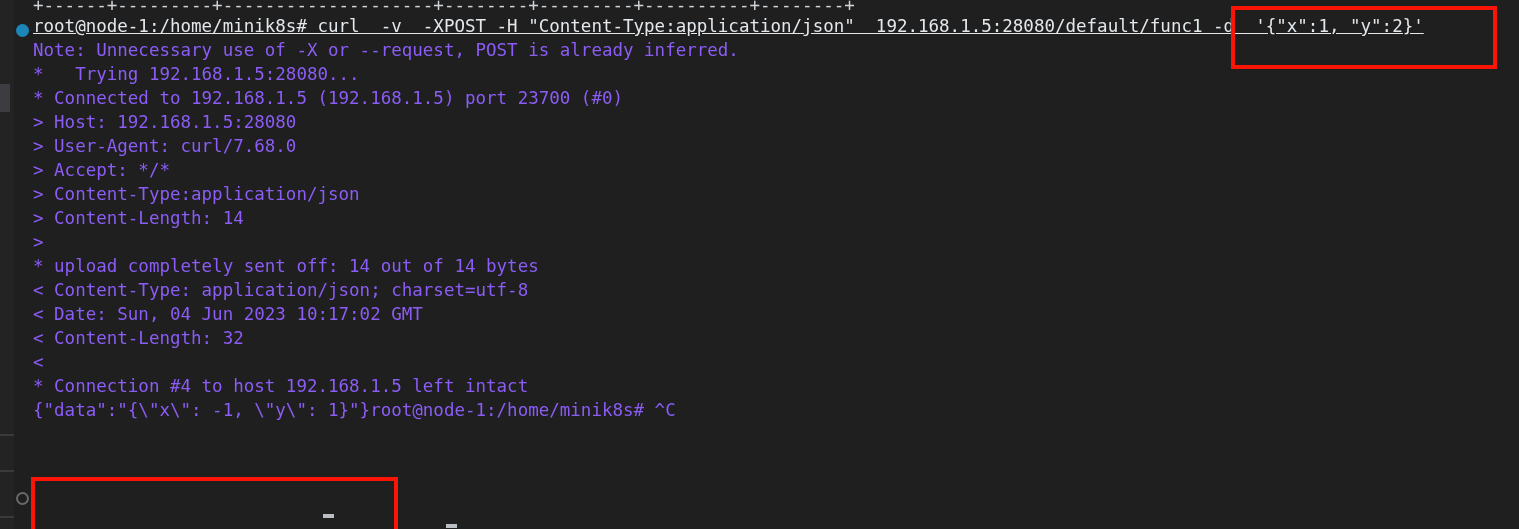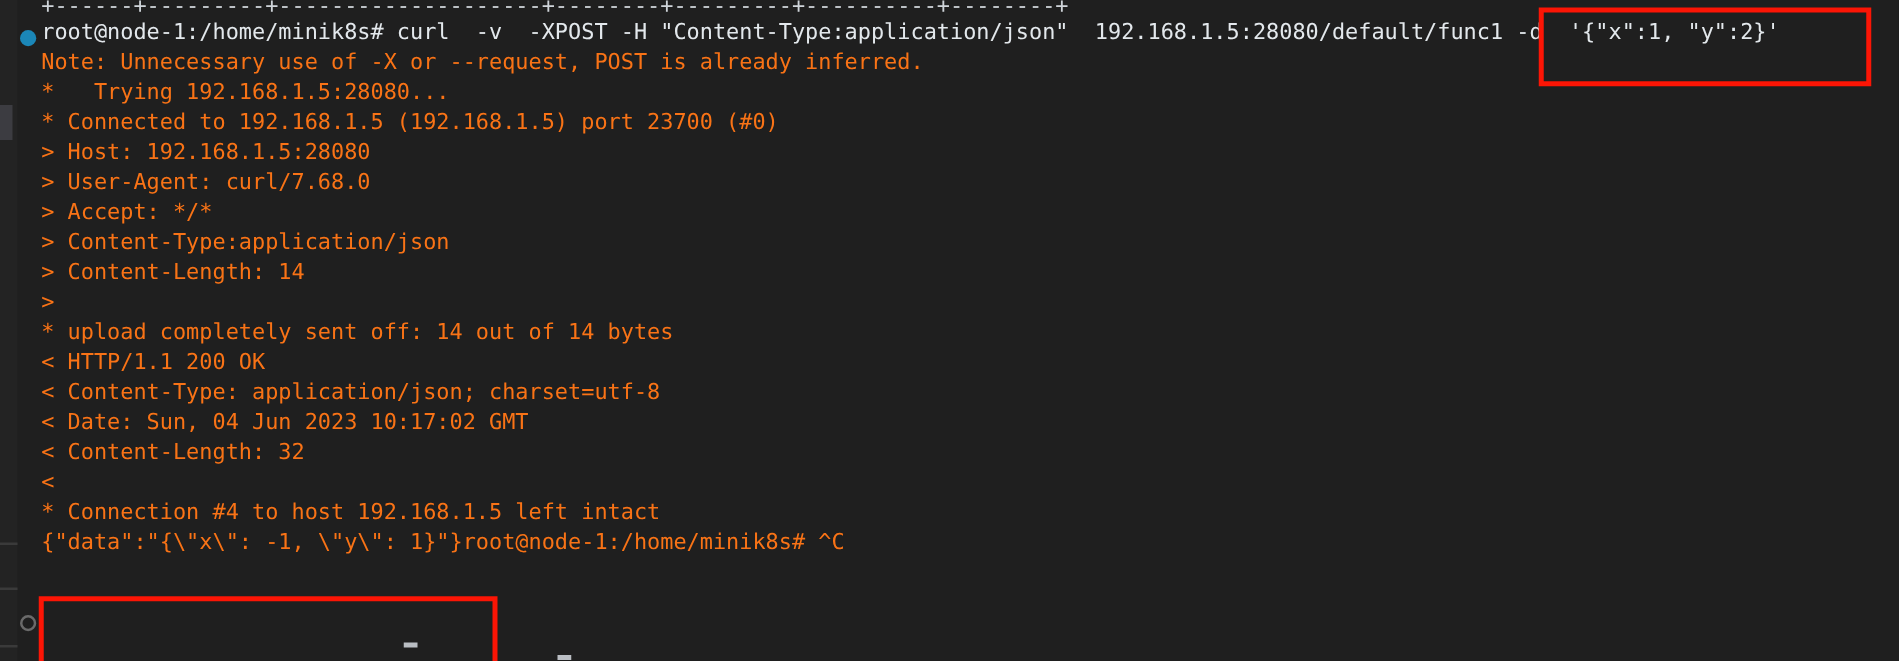--- a/index.html
+++ b/index.html
@@ -59,32 +59,32 @@
     position: absolute;
     left: 33px;
     top: 0;
     width: 1486px;
     height: 529px;
   }
   .line {
     height: 24px;
     line-height: 24px;
     font-size: 17.5px;
-    color: #f97316;
+    color: #8b5cf6;
     white-space: pre;
     letter-spacing: 0px;
   }
   .line.border-row {
     color: #cfd4d9;
     height: 14px;
     line-height: 11px;
     font-size: 17.5px;
     overflow: hidden;
   }
-  .c-prompt { color: #e3e8ec; }
+  .c-prompt { color: #e3e8ec; text-decoration: underline; }
 
   
   .cursor {
     position: absolute;
     background: #d6dbe0;
     opacity: .85;
   }
 
   
   .redbox {
@@ -115,21 +115,20 @@
     <div class="line">Note: Unnecessary use of -X or --request, POST is already inferred.</div>
     <div class="line">*   Trying 192.168.1.5:28080...</div>
     <div class="line">* Connected to 192.168.1.5 (192.168.1.5) port 23700 (#0)</div>
     <div class="line">&gt; Host: 192.168.1.5:28080</div>
     <div class="line">&gt; User-Agent: curl/7.68.0</div>
     <div class="line">&gt; Accept: */*</div>
     <div class="line">&gt; Content-Type:application/json</div>
     <div class="line">&gt; Content-Length: 14</div>
     <div class="line">&gt;</div>
     <div class="line">* upload completely sent off: 14 out of 14 bytes</div>
-    <div class="line">&lt; HTTP/1.1 200 OK</div>
     <div class="line">&lt; Content-Type: application/json; charset=utf-8</div>
     <div class="line">&lt; Date: Sun, 04 Jun 2023 10:17:02 GMT</div>
     <div class="line">&lt; Content-Length: 32</div>
     <div class="line">&lt;</div>
     <div class="line">* Connection #4 to host 192.168.1.5 left intact</div>
     <div class="line">{"data":"{\"x\": -1, \"y\": 1}"}root@node-1:/home/minik8s# ^C</div>
   </div>
 
   <div class="cursor" style="left:323px; top:514px; width:11px; height:4px;"></div>
   <div class="cursor" style="left:446px; top:524px; width:11px; height:4px;"></div>

